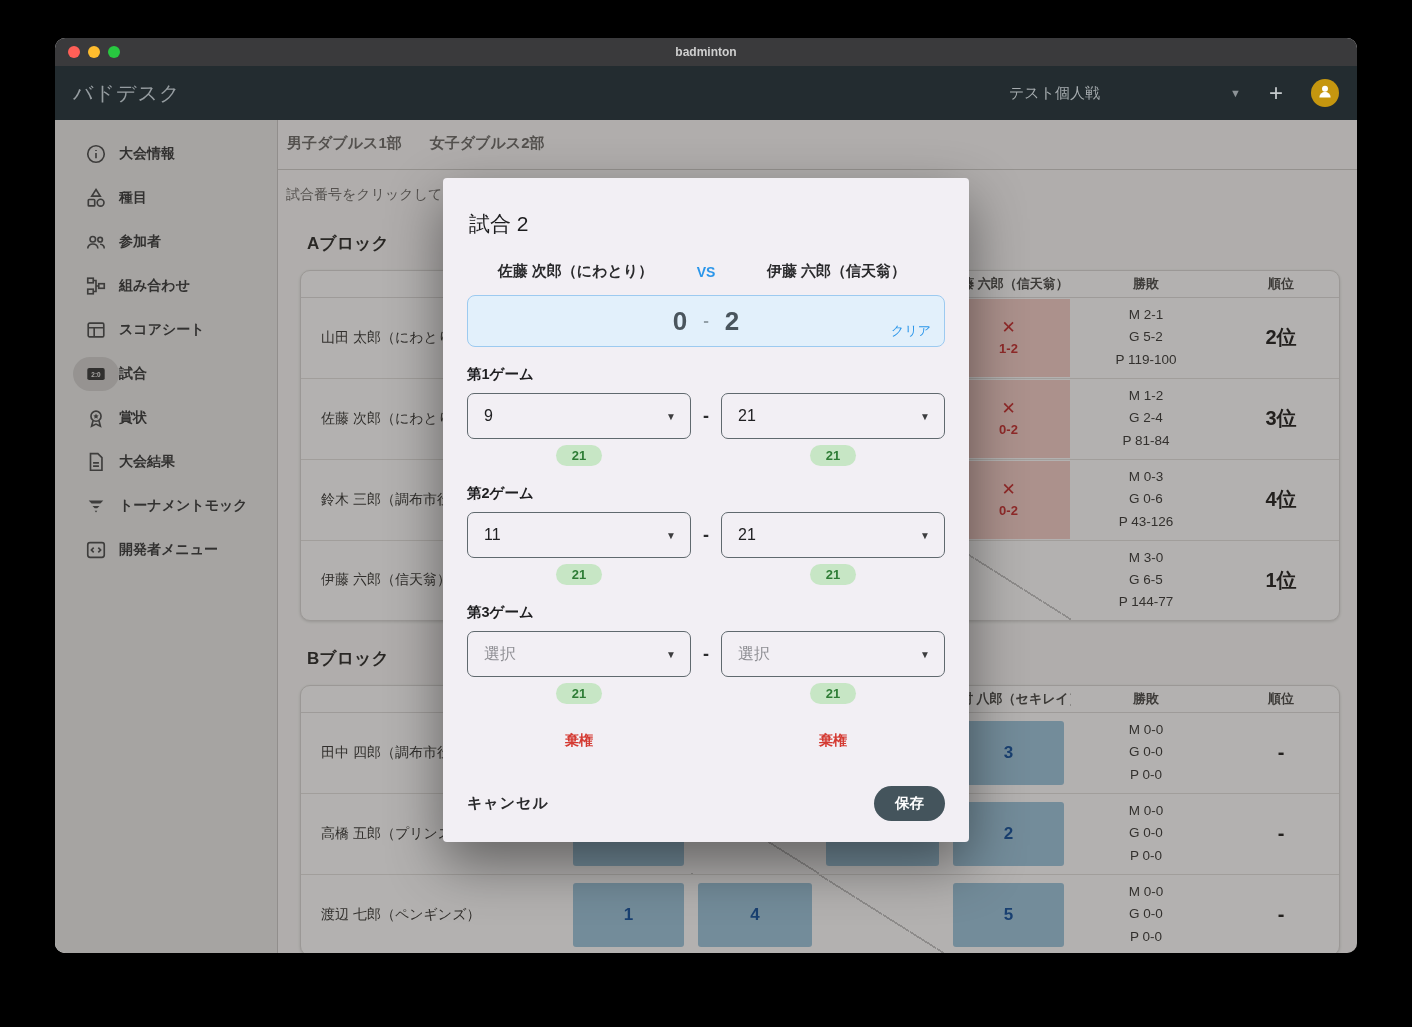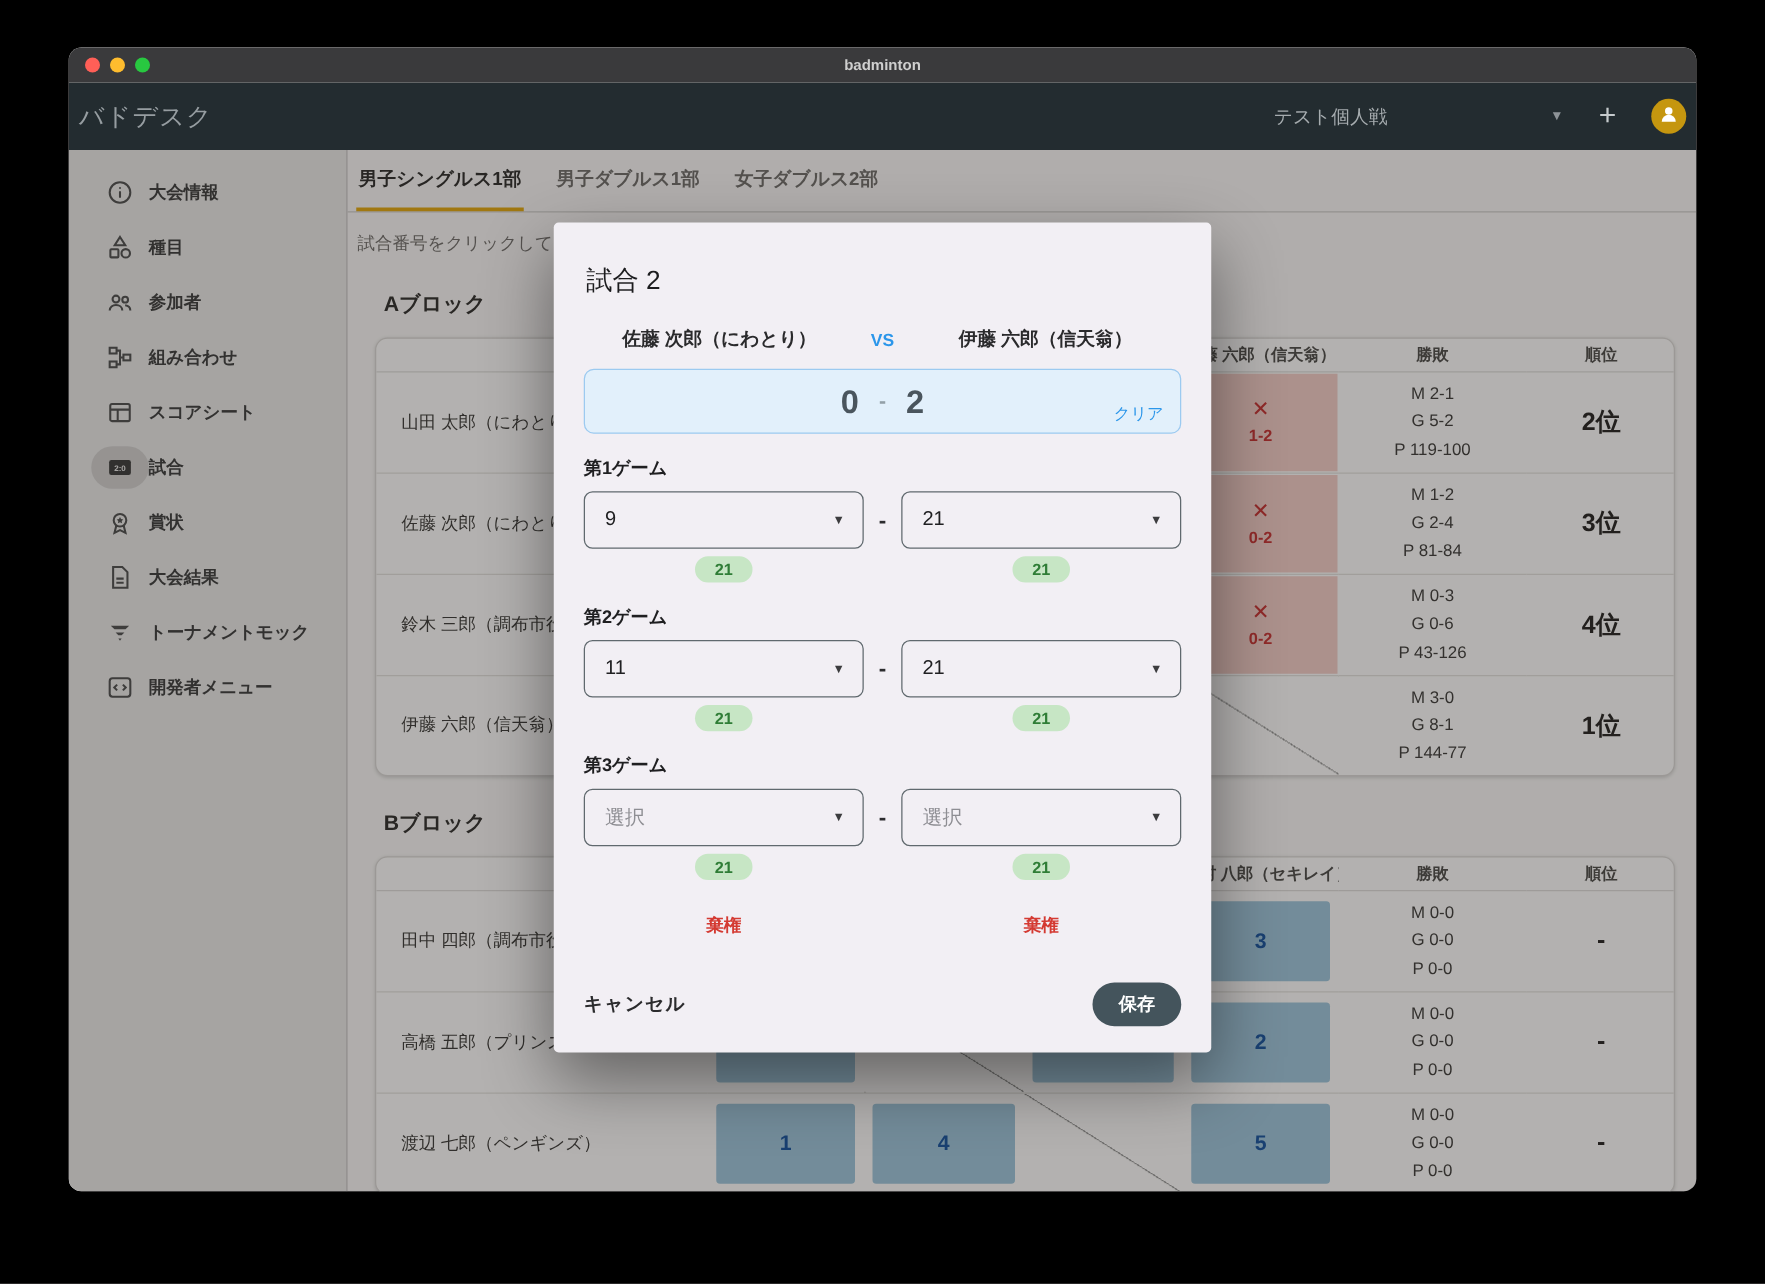--- a/index.html
+++ b/index.html
@@ -12,21 +12,21 @@
           overflow:hidden;background:#f6f4f3;box-shadow:0 24px 70px rgba(0,0,0,.65);}
 
   
   .titlebar{height:28px;background:#3a3a3c;display:flex;align-items:center;justify-content:center;position:relative;}
   .lights{position:absolute;left:13px;top:0;height:100%;display:flex;align-items:center;gap:8px;}
   .light{width:12px;height:12px;border-radius:50%;}
   .light.red{background:#ff5f57;} .light.yellow{background:#febc2e;} .light.green{background:#28c840;}
   .win-title{font-size:12px;font-weight:700;color:#cfcfcf;text-align:right;}
 
   
-  .appbar{height:54px;background:#232c30;display:flex;align-items:center;padding:0 8px;}
+  .appbar{height:54px;background:#232c30;display:flex;align-items:center;padding:0 18px;}
   .brand{color:#969da1;font-size:20px;letter-spacing:1px;}
   .appbar-right{margin-left:auto;display:flex;align-items:center;gap:28px;}
   .tournament{width:232px;display:flex;align-items:center;justify-content:space-between;
               color:#a6acaf;font-size:15px;cursor:default;}
   .caret{color:#8d9397;font-size:11px;}
   .plus{color:#c6cbcd;font-size:24px;font-weight:400;line-height:1;}
   .avatar{width:28px;height:28px;border-radius:50%;background:#c5960f;display:flex;align-items:center;justify-content:center;}
 
   
   .main{display:flex;height:833px;position:relative;overflow:hidden;}
@@ -230,21 +230,20 @@
               <rect x="3" y="4" width="18" height="16" rx="2.5"></rect>
               <path d="M9.5 9.5 7 12l2.5 2.5M14.5 9.5 17 12l-2.5 2.5"></path>
             </svg>
         </span>
         <span class="side-label">開発者メニュー</span>
       </div>
     </div>
 
     <div class="content">
       <div class="tabs">
-        <div class="tab active">男子シングルス1部</div>
         <div class="tab">男子ダブルス1部</div>
         <div class="tab">女子ダブルス2部</div>
       </div>
       <div class="instruction">試合番号をクリックして</div>
 
       <div class="block-title">Aブロック</div>
       <div class="panel">
         <table>
           <colgroup>
               <col style="width:265px">
@@ -327,21 +326,21 @@
           </tr>
           <tr>
             <td class="name-cell">伊藤 六郎（信天翁）</td>
             <td></td>
                 <td></td>
                 <td></td>
             <td class="diag-cell"></td>
             <td>
                   <div class="record">
                     <div>M 3-0</div>
-                    <div>G 8-1</div>
+                    <div>G 6-5</div>
                     <div>P 144-77</div>
                   </div>
                 </td>
             <td class="rank">1位</td>
           </tr>
         </tbody>
           </table>
       </div>
 
       <div class="block-title">Bブロック</div>

